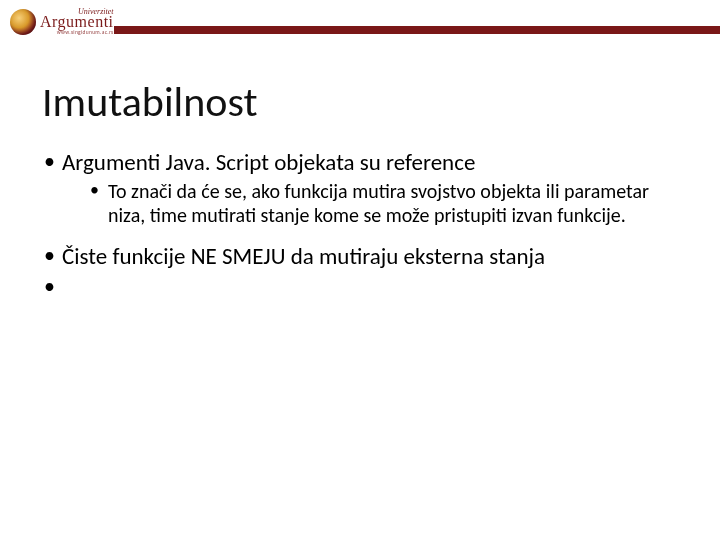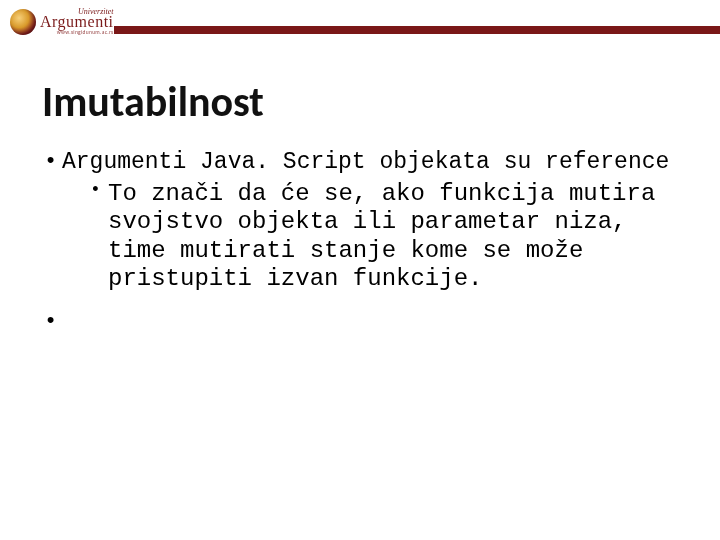--- a/index.html
+++ b/index.html
@@ -64,29 +64,28 @@
     right: 0;
     top: 26px;
     height: 8px;
     background: #7a1818;
   }
   .content {
     padding: 18px 42px 0 42px;
   }
   .title {
     font-size: 42px;
-    font-weight: 700;
+    font-weight: 400;
     color: #111;
     margin-bottom: 22px;
     font-family: Calibri, "Segoe UI", Arial, sans-serif;
   }
   ul.level1 {
     list-style: none;
     padding-left: 0;
-    font-family: Liberation Mono, monospace;
   }
   ul.level1 > li {
     position: relative;
     padding-left: 20px;
     font-size: 23px;
     line-height: 1.18;
     margin-bottom: 4px;
     color: #000;
   }
   ul.level1 > li::before {
@@ -99,21 +98,21 @@
   }
   ul.level2 {
     list-style: none;
     padding-left: 28px;
     margin-top: 4px;
     margin-bottom: 16px;
   }
   ul.level2 > li {
     position: relative;
     padding-left: 18px;
-    font-size: 24px;
+    font-size: 20px;
     line-height: 1.18;
     margin-bottom: 2px;
     color: #000;
   }
   ul.level2 > li::before {
     content: "•";
     position: absolute;
     left: 0;
     top: 0;
     font-size: 18px;
@@ -141,16 +140,19 @@
 
   <ul class="level1">
     <li>
       <span>Argumenti Java. Script objekata su reference</span>
       <ul class="level2">
         <li>
           <span>To znači da će se, ako funkcija mutira svojstvo objekta ili parametar niza, time mutirati stanje kome se može pristupiti izvan funkcije.</span>
         </li>
       </ul>
     </li>
+    <li class="gap-before">
+      <span>Čiste funkcije NE SMEJU da mutiraju eksterna stanja</span>
+    </li>
     <li>
     </li>
   </ul>
 </div>
 
 </body></html>

